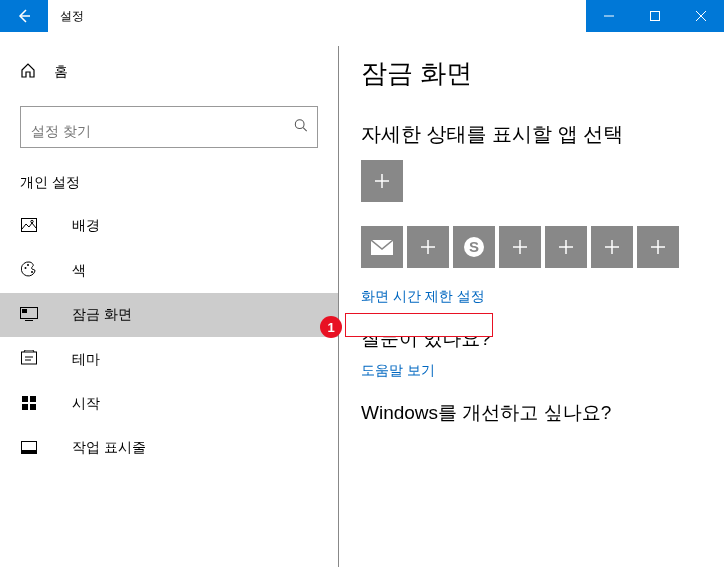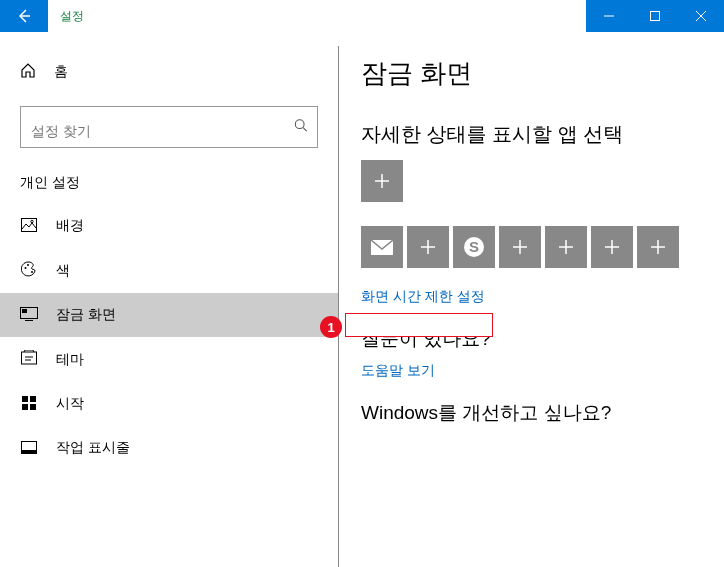--- a/index.html
+++ b/index.html
@@ -1,33 +1,33 @@
 <!DOCTYPE html>
 <html><head>
   <meta charset="utf-8">
   <style>
     * { box-sizing: border-box; margin: 0; padding: 0; }
     body { font-family: "Segoe UI", "Malgun Gothic", sans-serif; font-size: 14px; color: #000; background: #fff; width: 724px; height: 567px; overflow: hidden; position: relative; }
     
     .titlebar { height: 32px; display: flex; align-items: stretch; background: #fff; }
     .titlebar .back { width: 48px; background: #0078d7; display: flex; align-items: center; justify-content: center; color: #fff; }
-    .titlebar .title { flex: 1; display: flex; align-items: center; padding-left: 12px; font-size: 12px; color: #15803d; }
+    .titlebar .title { flex: 1; display: flex; align-items: center; padding-left: 12px; font-size: 12px; color: #000000; }
     .titlebar .controls { display: flex; background: #0078d7; }
     .titlebar .controls .btn { width: 46px; display: flex; align-items: center; justify-content: center; color: #fff; }
     
     .main { display: flex; height: calc(100% - 32px); }
     .sidebar { width: 338px; background: #fff; padding-top: 20px; }
     .sidebar .home { display: flex; align-items: center; padding: 10px 20px; gap: 18px; }
     .sidebar .home .icon { font-size: 16px; }
     .sidebar .home .label { font-size: 14px; }
     .sidebar .search { margin: 14px 20px; position: relative; }
     .sidebar .search input { width: 100%; padding: 16px 34px 8px 10px; border: 1px solid #999; font-size: 14px; background: #fff; color: #666; font-family: inherit; }
     .sidebar .search .icon { position: absolute; right: 10px; top: 50%; transform: translateY(-50%); color: #666; }
     .sidebar .category { padding: 12px 20px; font-size: 14px; font-weight: 400; }
-    .sidebar .item { display: flex; align-items: flex-end; padding: 13px 20px; gap: 18px; cursor: default; }
+    .sidebar .item { display: flex; align-items: flex-end; padding: 13px 20px; gap: 34px; cursor: default; }
     .sidebar .item.selected { background: #ccc; }
     .sidebar .item .icon { width: 18px; text-align: center; font-size: 15px; }
     .sidebar .item .label { font-size: 14px; }
     
     .divider { width: 1px; background: #888; margin-top: 14px; margin-bottom: 0; }
     
     .content { flex: 1; padding: 24px 22px 0; overflow: hidden; position: relative; }
     .content h1 { font-size: 26px; font-weight: 400; margin-bottom: 30px; }
     .content .section-label { font-size: 20px; margin-bottom: 12px; }
     .content .tile-row { display: flex; gap: 4px; margin-bottom: 24px; }

